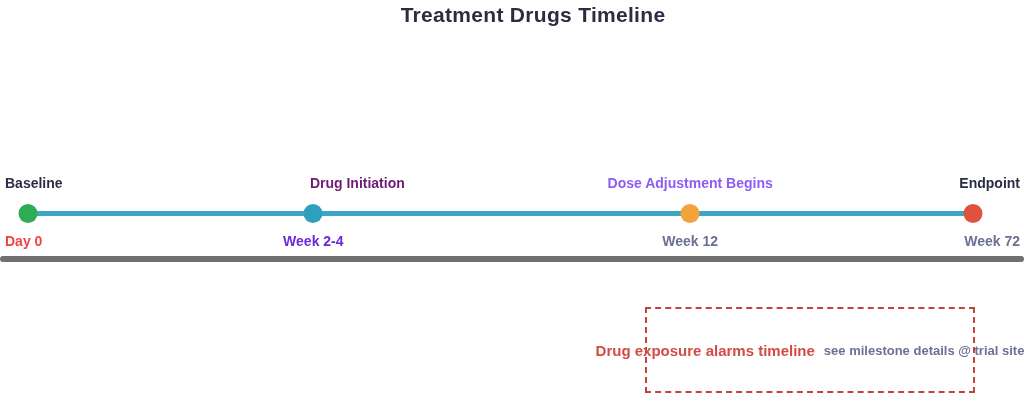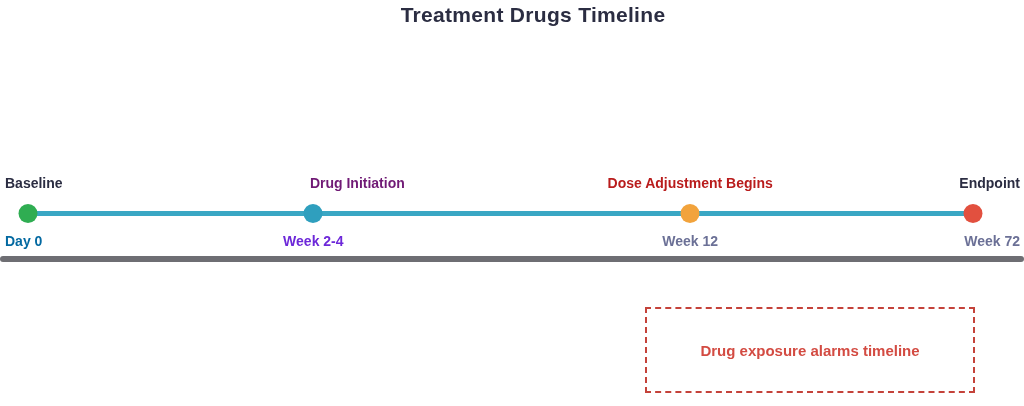--- a/index.html
+++ b/index.html
@@ -79,33 +79,34 @@
 <body>
 
 <div class="diagram-title" style="color: rgb(43, 45, 66);">Treatment Drugs Timeline</div>
 
 <div class="timeline">
 
   <div class="tl-line" style="background: rgb(58, 167, 196);"></div>
 
   <span class="milestone-dot" style="background: rgb(47, 173, 82); left: 2.7%;"></span>
   <div class="top-label align-left" style="color: rgb(43, 45, 66);">Baseline</div>
-  <div class="bottom-label align-left" style="color: #0369a1;">Day 0</div>
+  <div class="bottom-label align-left" style="color: #ef4444;">Day 0</div>
 
   <span class="milestone-dot" style="background: rgb(47, 159, 190); left: 30.6%;"></span>
   <div class="top-label" style="color: #701a75; left: 30.6%; margin-left: 44px;">Drug Initiation</div>
   <div class="bottom-label" style="color: #6d28d9; left: 30.6%;">Week 2-4</div>
 
   <span class="milestone-dot" style="background: rgb(242, 163, 60); left: 67.4%;"></span>
-  <div class="top-label" style="color: #b91c1c; left: 67.4%;">Dose Adjustment Begins</div>
+  <div class="top-label" style="color: #8b5cf6; left: 67.4%;">Dose Adjustment Begins</div>
   <div class="bottom-label" style="color: rgb(107, 112, 150); left: 67.4%;">Week 12</div>
 
   <span class="milestone-dot" style="background: rgb(226, 80, 63); left: 95%;"></span>
   <div class="top-label align-right" style="color: rgb(43, 45, 66); margin-left: 38px;">Endpoint</div>
   <div class="bottom-label align-right" style="color: rgb(107, 112, 150);">Week 72</div>
 
 </div>
 
 <div class="divider" style="background: rgb(110, 110, 115);"></div>
 
 <div class="note-box" style="border-color: rgb(196, 66, 58);">
   <div class="note-line-1" style="color: rgb(211, 75, 66);">Drug exposure alarms timeline</div>
+  <div class="note-line-2" style="color: rgb(107, 112, 150);">see milestone details @ trial site</div>
 </div>
 
 </body></html>

